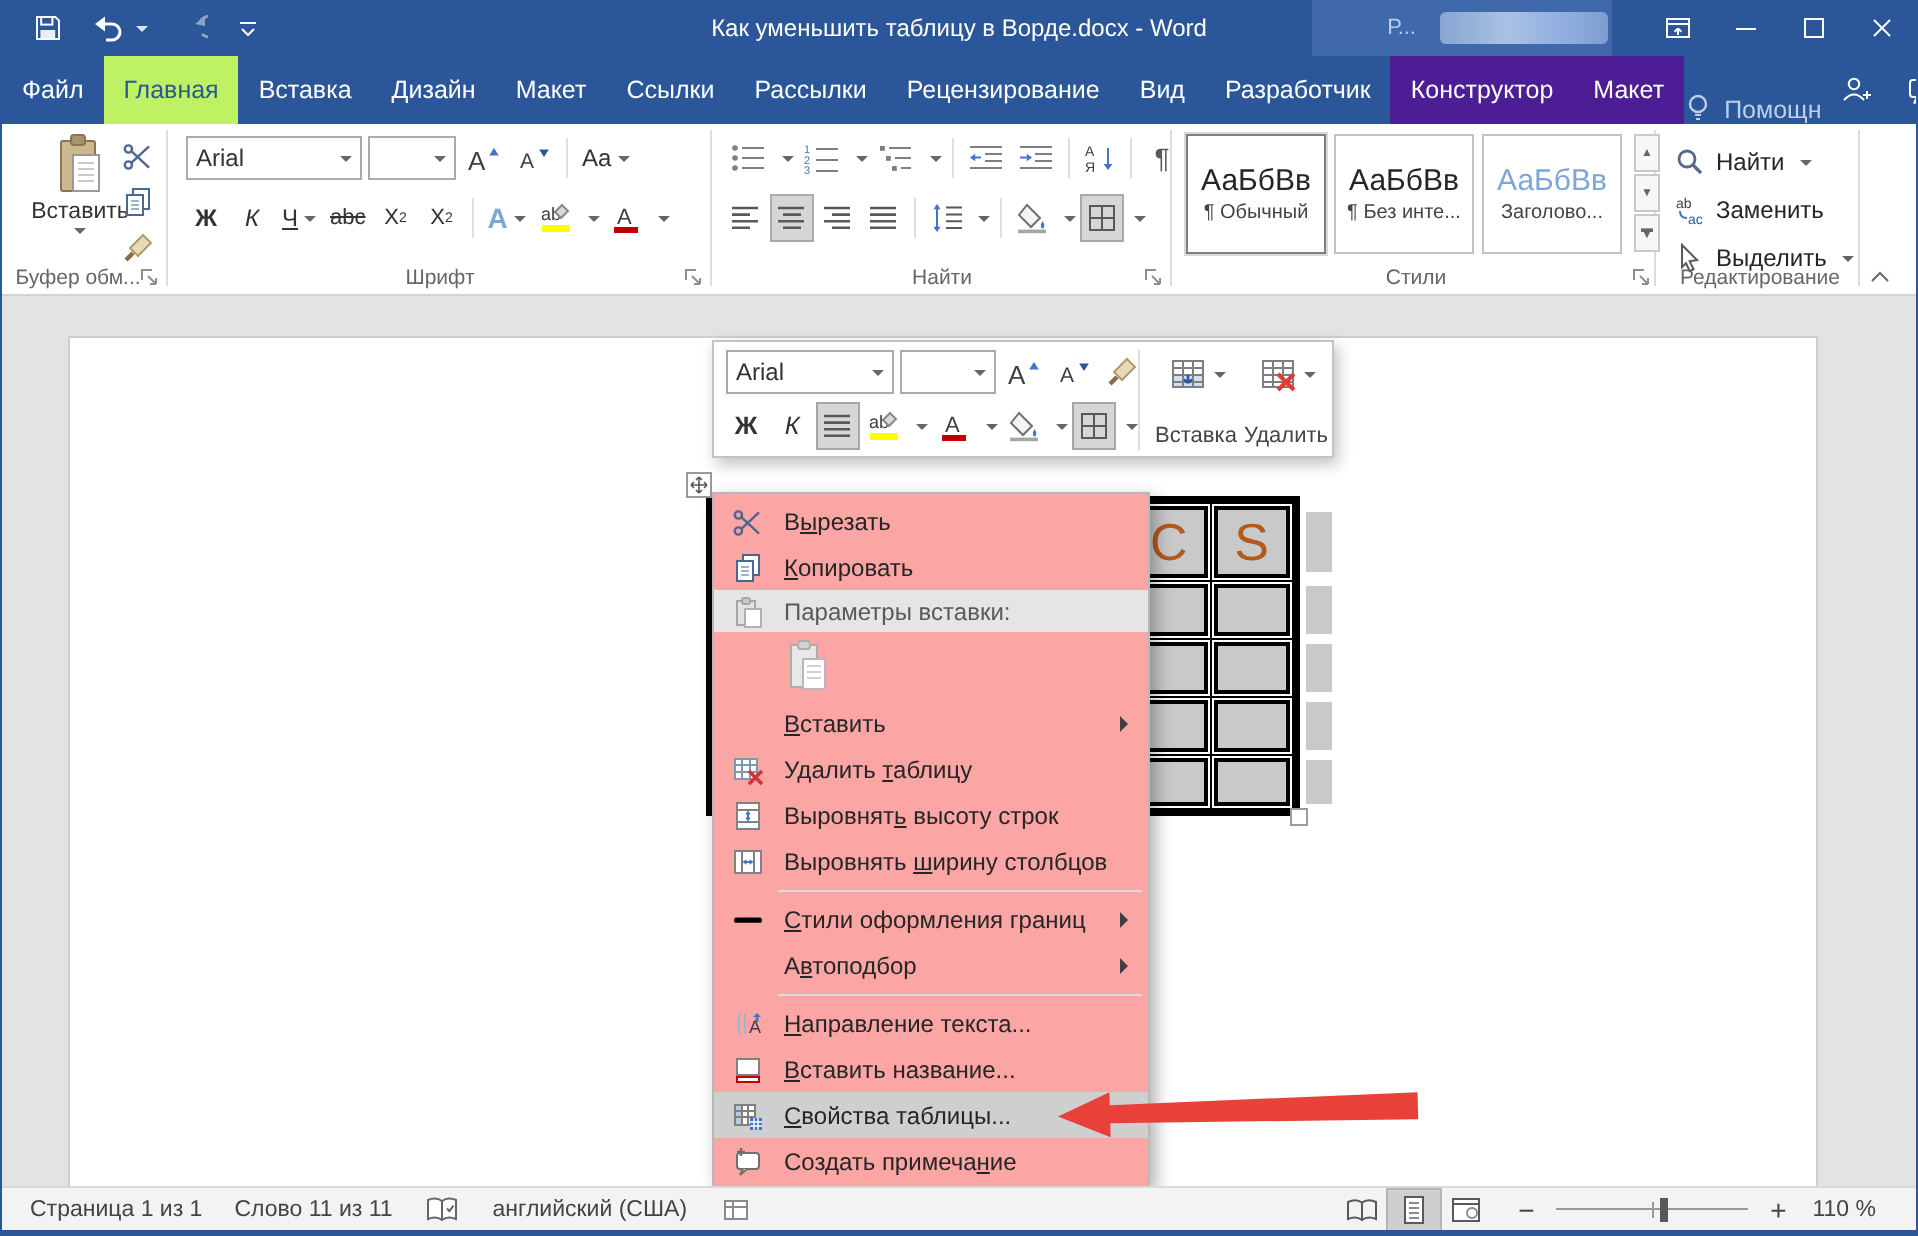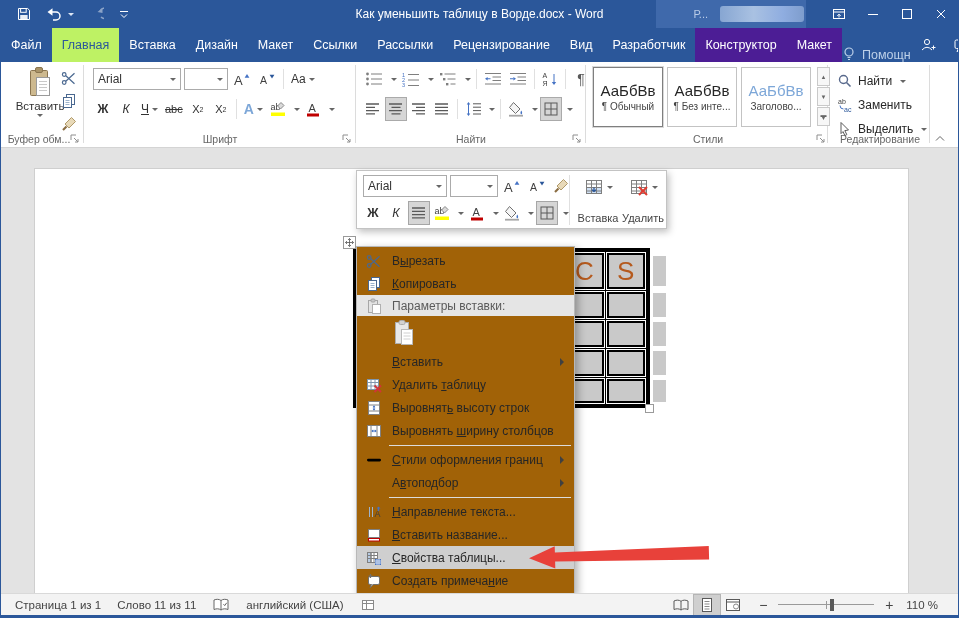--- a/index.html
+++ b/index.html
@@ -77,21 +77,21 @@
   #mb-row1{position:absolute;left:6px;top:4px;display:flex;align-items:center;gap:3px}
   #mb-row2{position:absolute;left:6px;top:31px;display:flex;align-items:center;gap:3px}
   .mbtn{min-width:20px;height:22px;display:flex;align-items:center;justify-content:center;font-size:12.5px;color:#333;padding:0 2px}
   .mbtn.pressed{background:#d6d6d6;outline:1px solid #a6a6a6}
   #mb-vsep{position:absolute;left:212px;top:4px;width:1px;height:50px;background:#e0e0e0}
   .mbig{position:absolute;top:4px;width:46px;height:51px;display:flex;flex-direction:column;align-items:center;justify-content:space-between;
         font-size:11px;color:#444;padding:2px 0}
   .mbig .irow{display:flex;align-items:center}
 
   
-  #ctxmenu{position:absolute;left:355px;top:246px;width:219px;height:348px;background:#a16207;border:1px solid #b8b8b8;
+  #ctxmenu{position:absolute;left:355px;top:246px;width:219px;height:348px;background:#fca5a5;border:1px solid #b8b8b8;
            box-shadow:3px 3px 8px rgba(0,0,0,.3);z-index:6;padding:2px 0;display:flex;flex-direction:column}
   .mi{display:flex;align-items:center;height:23px;padding:0 6px 0 5px;font-size:12px;color:#262626;flex:0 0 auto}
   .mi .mi-ico{width:24px;display:flex;justify-content:center;align-items:center;flex:0 0 24px}
   .mi .mi-label{margin-left:6px;white-space:nowrap}
   .mi .mi-right{margin-left:auto}
   .mi.header{height:21px;background:#e5e5e5;color:#5a5a5a}
   .mi.selected{background:#cfcfcf}
   .mi.paste-opt{height:34px}
   .mi.paste-opt .mi-ico{margin-left:30px}
   .mi-sep{height:6px;display:flex;align-items:center;padding:0 3px 0 32px;flex:0 0 auto}

